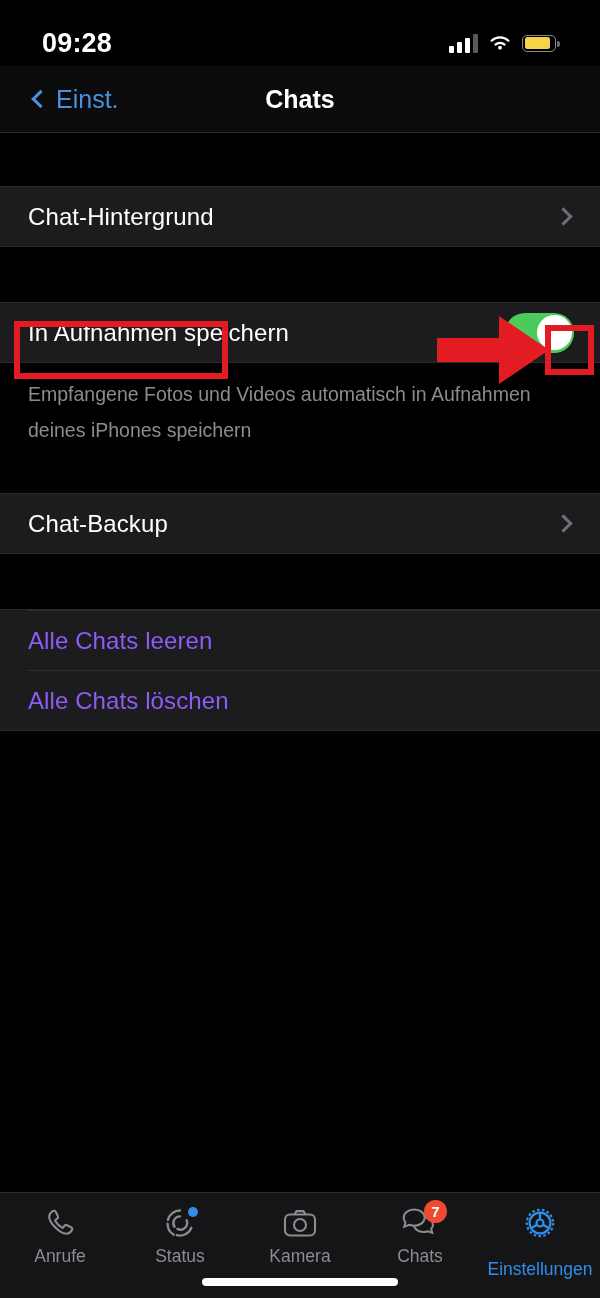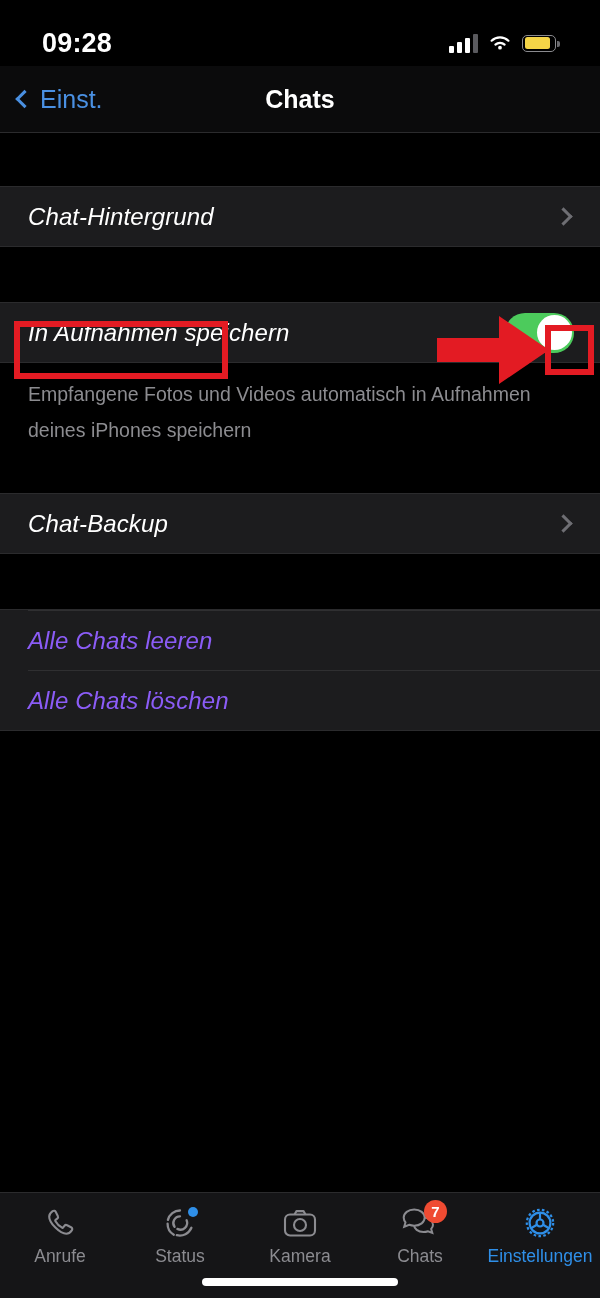--- a/index.html
+++ b/index.html
@@ -73,21 +73,21 @@
 
   
   .navbar {
     position: relative;
     height: 67px;
     border-bottom: 1px solid #2b2b2d;
     background: #0b0b0c;
   }
   .nav-back {
     position: absolute;
-    left: 18px; top: 50%;
+    left: 34px; top: 50%;
     transform: translateY(-50%);
     display: flex;
     align-items: center;
     gap: 9px;
     color: #4a90e2;
     font-size: 25px;
     cursor: pointer;
   }
   .nav-back .chev {
     display: block;
@@ -123,21 +123,20 @@
     border-bottom: 1px solid #2b2b2d;
   }
   .row {
     position: relative;
     display: flex;
     align-items: center;
     justify-content: space-between;
     height: 59px;
     padding: 0 22px 0 28px;
     cursor: pointer;
-    font-style: italic;
   }
   .row-label {
     color: #fff;
     font-size: 24px;
     letter-spacing: 0.1px;
   }
   .row-label.blue { color: #3c8ee8; }
   .row-label.red  { color: #8b5cf6; }
   .chevron-right {
     width: 13px; height: 13px;
@@ -197,21 +196,21 @@
     position: relative;
     width: 38px; height: 36px;
     display: flex;
     align-items: center;
     justify-content: center;
   }
   .tab-label {
     color: #8b8b90;
     font-size: 17.5px;
   }
-  .tab.active .tab-label { color: #2f8fe8; }
+  .tab.active .tab-label { color: #2f8fe8; margin-top: 13px; }
   .status-dot {
     position: absolute;
     right: 1px; top: 2px;
     width: 10px; height: 10px;
     border-radius: 50%;
     background: #2f8fe8;
   }
   .badge {
     position: absolute;
     right: -8px; top: -5px;

